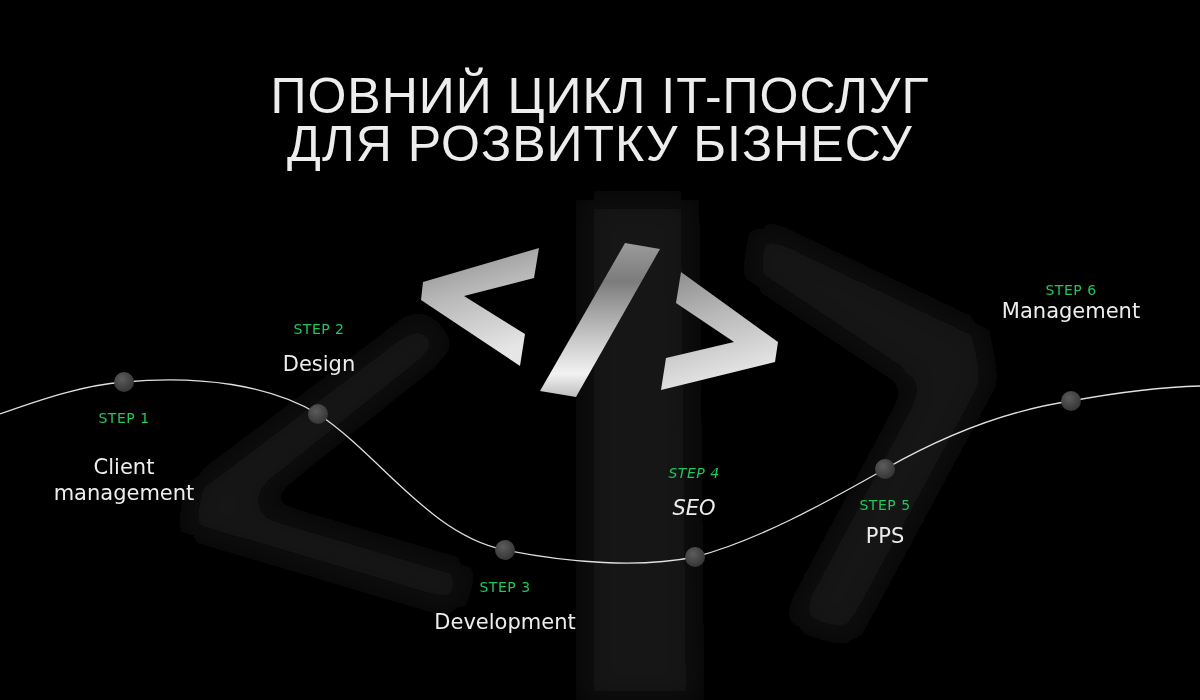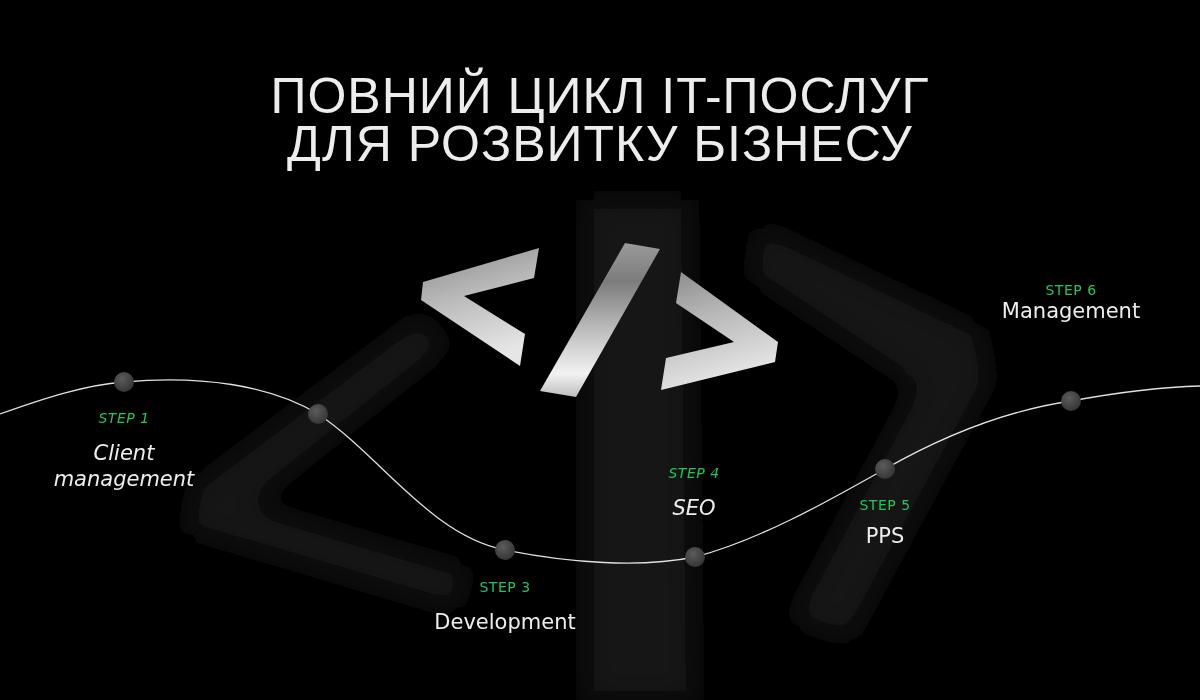--- a/index.html
+++ b/index.html
@@ -72,26 +72,30 @@
     <g>
       <circle cx="124" cy="382" r="10" fill="url(#node)"></circle>
       <circle cx="318" cy="414" r="10" fill="url(#node)"></circle>
       <circle cx="505" cy="550" r="10" fill="url(#node)"></circle>
       <circle cx="695" cy="557" r="10" fill="url(#node)"></circle>
       <circle cx="885" cy="469" r="10" fill="url(#node)"></circle>
       <circle cx="1071" cy="401" r="10" fill="url(#node)"></circle>
     </g>
   </svg>
 
-  <div class="step" style="left:124px; top:410px;font-style:italic;">
+  <div class="step" style="left:124px; top:410px;">
     <span class="step-num">STEP 1</span>
-    <span class="step-name" style="margin-top:14px;">Client</span>
+    <span class="step-name" style="margin-top:28px;">Client</span>
     <span class="step-name">management</span>
   </div>
 
+  <div class="step" style="left:319px; top:321px;">
+    <span class="step-num">STEP 2</span>
+    <span class="step-name" style="margin-top:14px;">Design</span>
+  </div>
 
   <div class="step" style="left:505px; top:579px;">
     <span class="step-num">STEP 3</span>
     <span class="step-name" style="margin-top:14px;">Development</span>
   </div>
 
   <div class="step" style="left:694px; top:465px;font-style:italic;">
     <span class="step-num">STEP 4</span>
     <span class="step-name" style="margin-top:14px;">SEO</span>
   </div>

